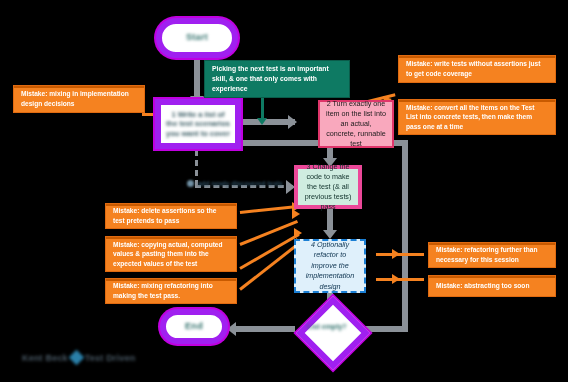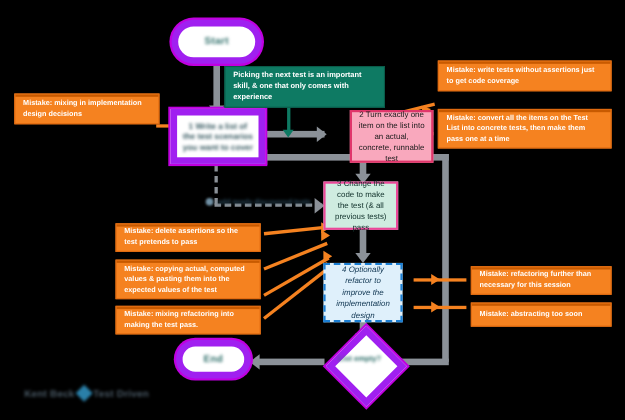--- a/index.html
+++ b/index.html
@@ -111,21 +111,21 @@
     padding: 5px 5px;
     display: flex;
     align-items: center;
     justify-content: center;
     font-weight: 500;
   }
 
   
   .node-mint {
     background: #cfece0;
-    border: 2px solid #ec4899;
+    border: 4px solid #ec4899;
     color: #10302a;
     font-size: 7.2px;
     line-height: 1.38;
     text-align: center;
     padding: 5px 5px;
     display: flex;
     align-items: center;
     justify-content: center;
     font-weight: 500;
   }

